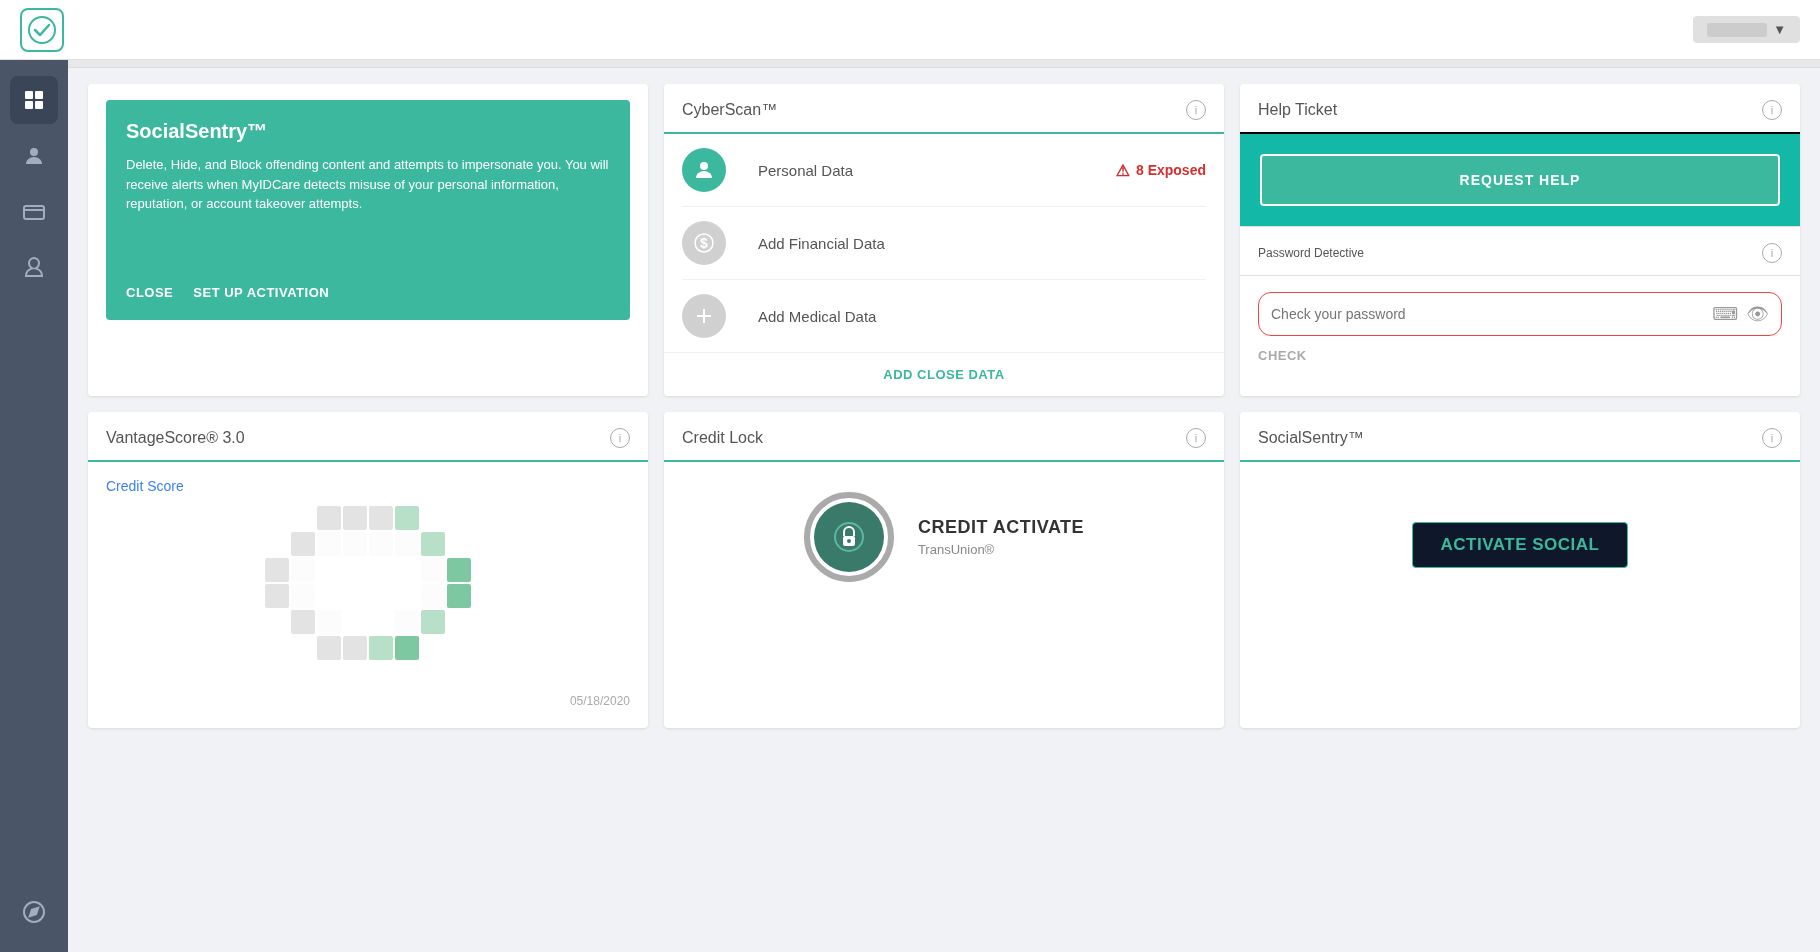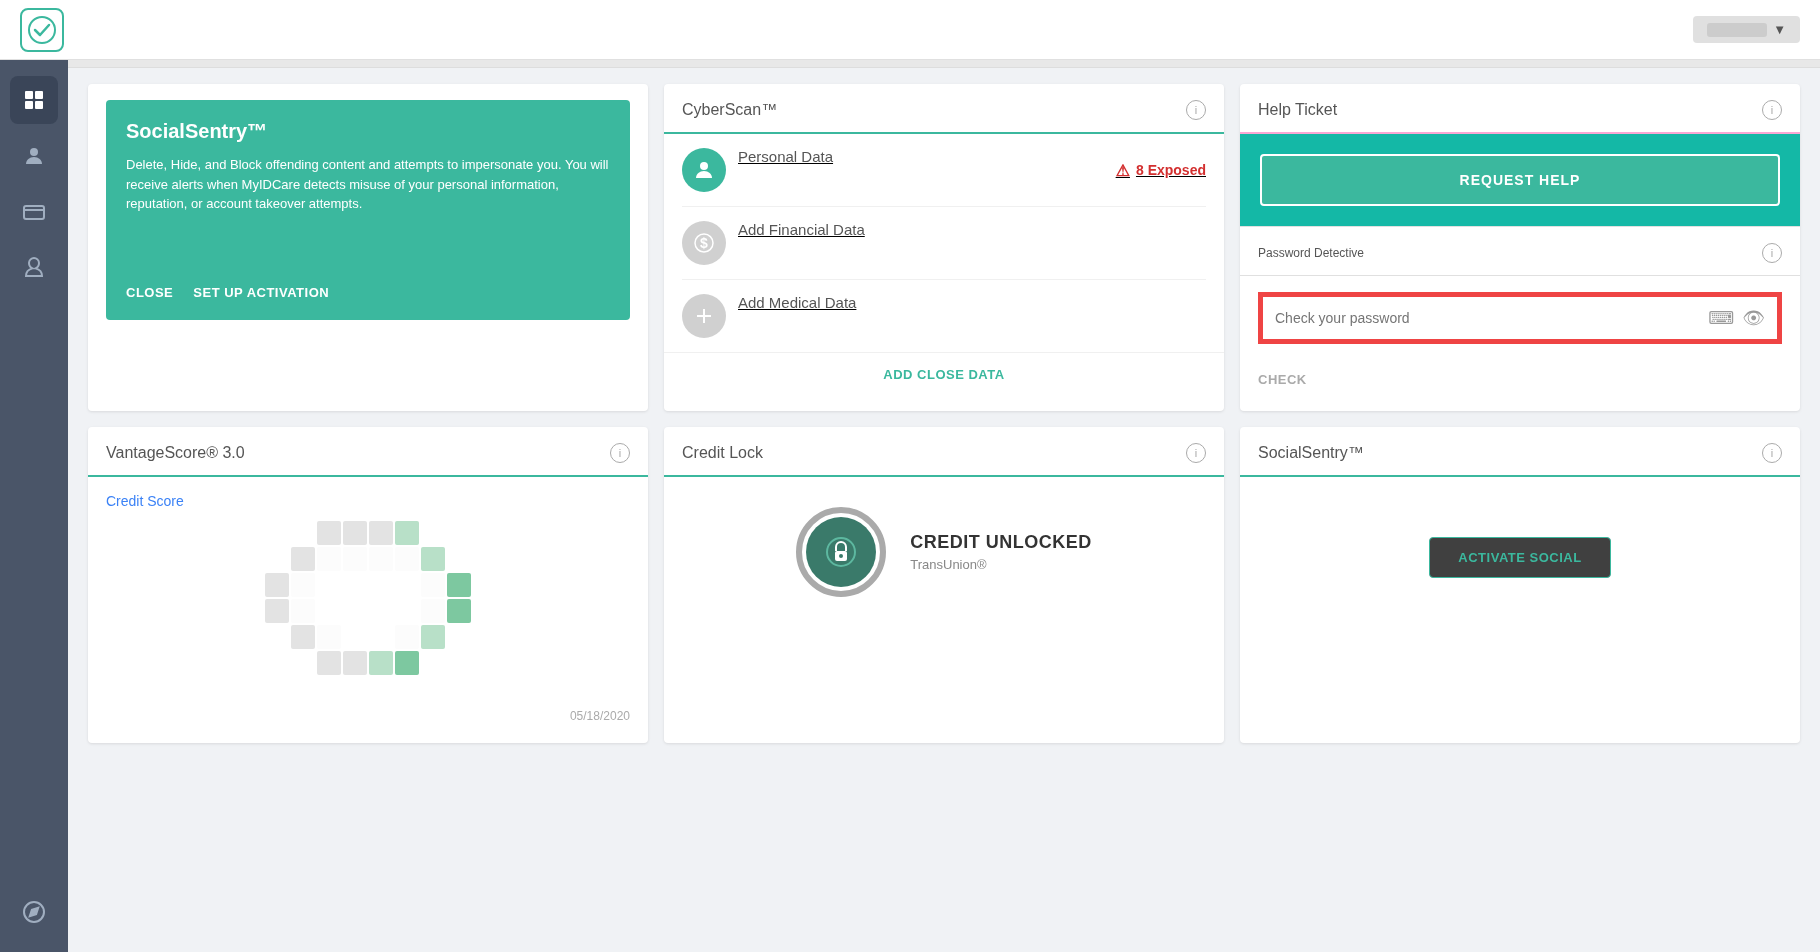--- a/index.html
+++ b/index.html
@@ -160,24 +160,24 @@
       color: #fff;
       cursor: pointer;
       letter-spacing: 0.5px;
       background: none;
       border: none;
     }
 
     
     .cyberscan-item {
       display: flex;
+      align-items: center;
       padding: 14px 0;
       border-bottom: 1px solid #f0f0f0;
-      gap: 12px;
-      text-decoration: underline;
+      gap: 32px;
     }
     .cyberscan-item:last-of-type { border-bottom: none; }
     .cyberscan-icon-circle {
       width: 44px;
       height: 44px;
       border-radius: 50%;
       display: flex;
       align-items: center;
       justify-content: center;
       flex-shrink: 0;
@@ -246,24 +246,24 @@
       align-items: center;
       justify-content: space-between;
     }
     .pd-title {
       font-size: 12px;
       color: #555;
     }
     .password-input-wrapper {
       display: flex;
       align-items: center;
-      border: 5px solid #ef4444;
-      border-radius: 0;
+      border: 1px solid #ef4444;
+      border-radius: 13px;
       padding: 10px 12px;
-      margin: 16px 0 24px;
+      margin: 16px 0 8px;
       gap: 8px;
     }
     .password-input {
       flex: 1;
       border: none;
       outline: none;
       font-size: 14px;
       color: #999;
       background: transparent;
     }
@@ -361,40 +361,40 @@
       letter-spacing: 0.5px;
     }
     .transunion-label {
       font-size: 13px;
       color: #888;
       margin-top: 4px;
     }
 
     
     .activate-social-btn {
-      background: #404040;
+      background: #0f172a;
       border: 1.5px solid #3bb89e;
       color: #3bb89e;
       border-radius: 4px;
       padding: 12px 28px;
-      font-size: 13px;
+      font-size: 17px;
       font-weight: 600;
       letter-spacing: 0.5px;
       cursor: pointer;
     }
     .social-sentry-body {
       display: flex;
       align-items: center;
       justify-content: center;
       padding: 60px 20px;
     }
 
     
     .help-ticket-card .card-header {
-      border-bottom: 2px solid #f9a8d4;
+      border-bottom: 2px solid #000000;
       text-align: right;
     }
     .help-ticket-card .help-btn-wrapper {
       margin: 0;
     }
     .help-ticket-card .password-section {
       border-top: 1px solid #e0e0e0;
     }
 
     
@@ -649,21 +649,21 @@
               <div class="lock-circle-inner">
                 <svg width="36" height="36" viewBox="0 0 36 36" fill="none">
                   <circle cx="18" cy="18" r="14" stroke="#5db8a0" stroke-width="2" fill="none"></circle>
                   <rect x="12" y="17" width="12" height="10" rx="2" fill="white"></rect>
                   <path d="M13 17v-4a5 5 0 0 1 10 0v4" stroke="white" stroke-width="2" fill="none"></path>
                   <circle cx="18" cy="22" r="2" fill="#3a7a6a"></circle>
                 </svg>
               </div>
             </div>
             <div class="lock-text-group">
-              <div class="credit-unlocked-label">CREDIT UNLOCKED</div>
+              <div class="credit-unlocked-label">CREDIT ACTIVATE</div>
               <div class="transunion-label">TransUnion®</div>
             </div>
           </div>
         </div>
       </div>
 
       <div class="card">
         <div class="card-header">
           <span class="card-title">SocialSentry™</span>
           <div class="info-icon">i</div>

